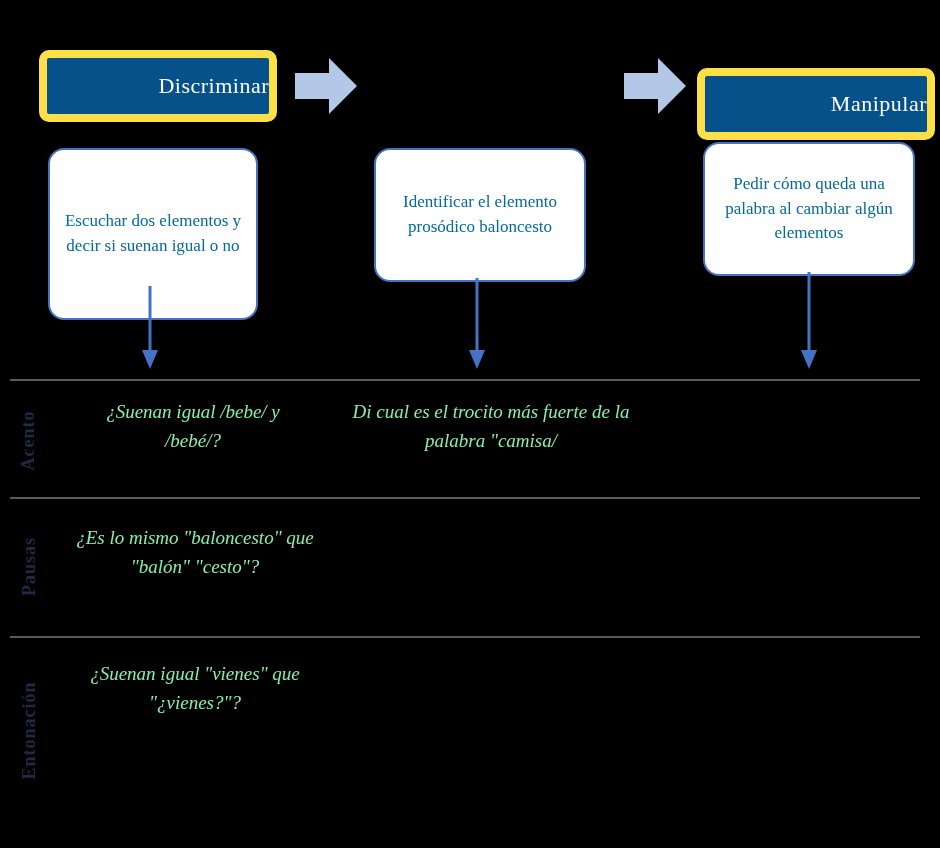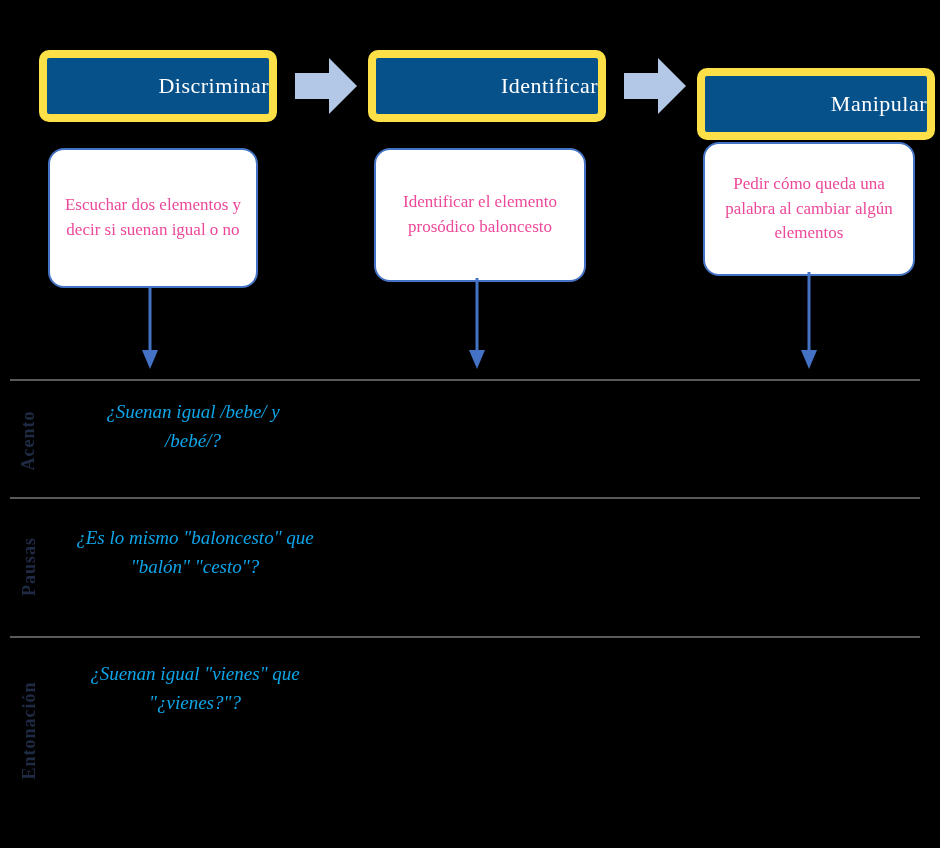--- a/index.html
+++ b/index.html
@@ -56,26 +56,26 @@
   .desc-box {
     position: absolute;
     background: #ffffff;
     border: 2px solid #4472C4;
     border-radius: 16px;
     box-sizing: border-box;
     display: flex;
     align-items: center;
     justify-content: flex-start;
     text-align: center;
-    color: #ec4899;
+    color: #0369a1;
     font-size: 17px;
     line-height: 1.45;
     padding: 6px 12px;
   }
-  .desc-1 { left: 48px;  top: 148px; width: 210px; height: 140px; }
+  .desc-1 { left: 48px;  top: 148px; width: 210px; height: 172px; }
   .desc-2 { left: 374px; top: 148px; width: 212px; height: 134px; }
   .desc-3 { left: 703px; top: 142px; width: 212px; height: 134px; }
 
   
   .conn {
     position: absolute;
     width: 22px;
   }
   .conn svg { display: block; }
   .conn-1 { left: 139px; top: 286px; height: 84px; }
@@ -112,42 +112,39 @@
     white-space: nowrap;
     display: block;
   }
   .label-1 { top: 385px; height: 110px; }
   .label-2 { top: 500px; height: 132px; }
   .label-3 { top: 640px; height: 180px; }
 
   
   .example {
     position: absolute;
-    color: #0ea5e9;
+    color: #86efac;
     font-style: italic;
     font-size: 19px;
     line-height: 1.5;
     text-align: center;
   }
   .ex-acento-1      { left: 78px;  top: 398px; width: 230px; }
   .ex-acento-2      { left: 332px; top: 398px; width: 318px; }
   .ex-pausas-1      { left: 62px;  top: 524px; width: 266px; }
   .ex-entonacion-1  { left: 62px;  top: 660px; width: 266px; }
 </style>
 </head>
 <body>
 
 <div class="canvas">
 
   <div class="stage-box stage-1">
     <span>Discriminar</span>
   </div>
-  <div class="stage-box stage-2">
-    <span>Identificar</span>
-  </div>
   <div class="stage-box stage-3">
     <span>Manipular</span>
   </div>
 
   <div class="block-arrow arrow-a">
     <svg width="62" height="60" viewBox="0 0 62 60" aria-hidden="true">
       <polygon points="0,17 34,17 34,2 62,30 34,58 34,43 0,43" fill="#B3C7E6"></polygon>
     </svg>
   </div>
   <div class="block-arrow arrow-b">
@@ -193,18 +190,19 @@
     <span>Acento</span>
   </div>
   <div class="row-label label-2">
     <span>Pausas</span>
   </div>
   <div class="row-label label-3">
     <span>Entonación</span>
   </div>
 
   <div class="example ex-acento-1">¿Suenan igual /bebe/ y /bebé/?</div>
+  <div class="example ex-acento-2">Di cual es el trocito más fuerte de la palabra "camisa/</div>
 
   <div class="example ex-pausas-1">¿Es lo mismo "baloncesto" que "balón" "cesto"?</div>
 
   <div class="example ex-entonacion-1">¿Suenan igual "vienes" que "¿vienes?"?</div>
 
 </div>
 
 </body></html>

